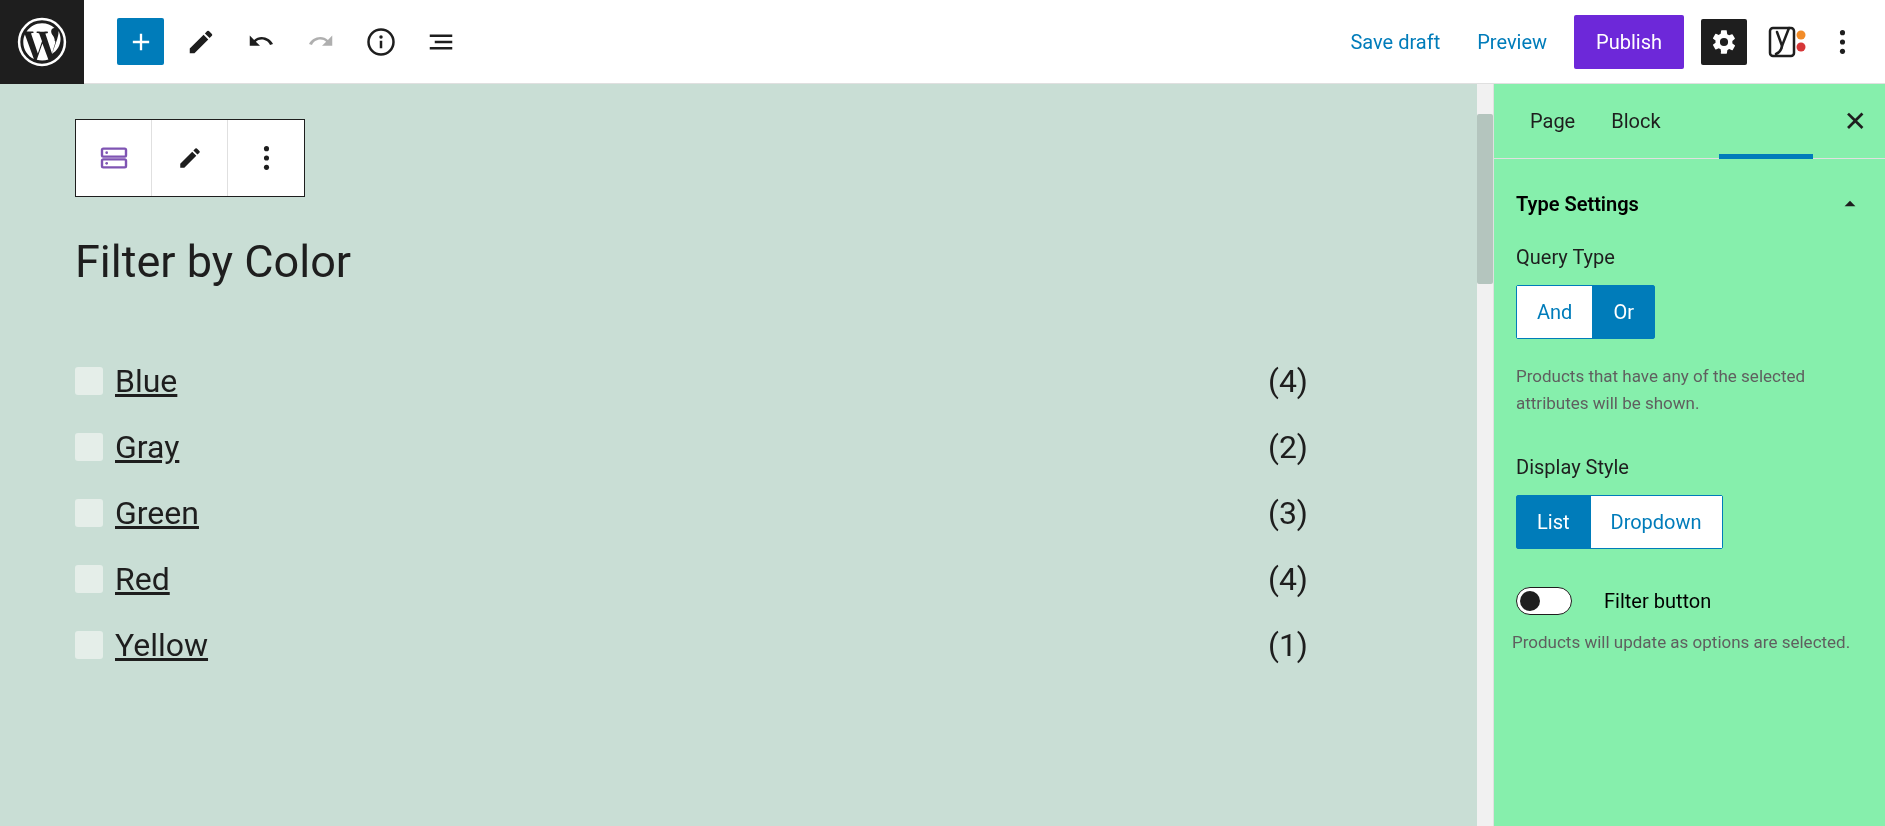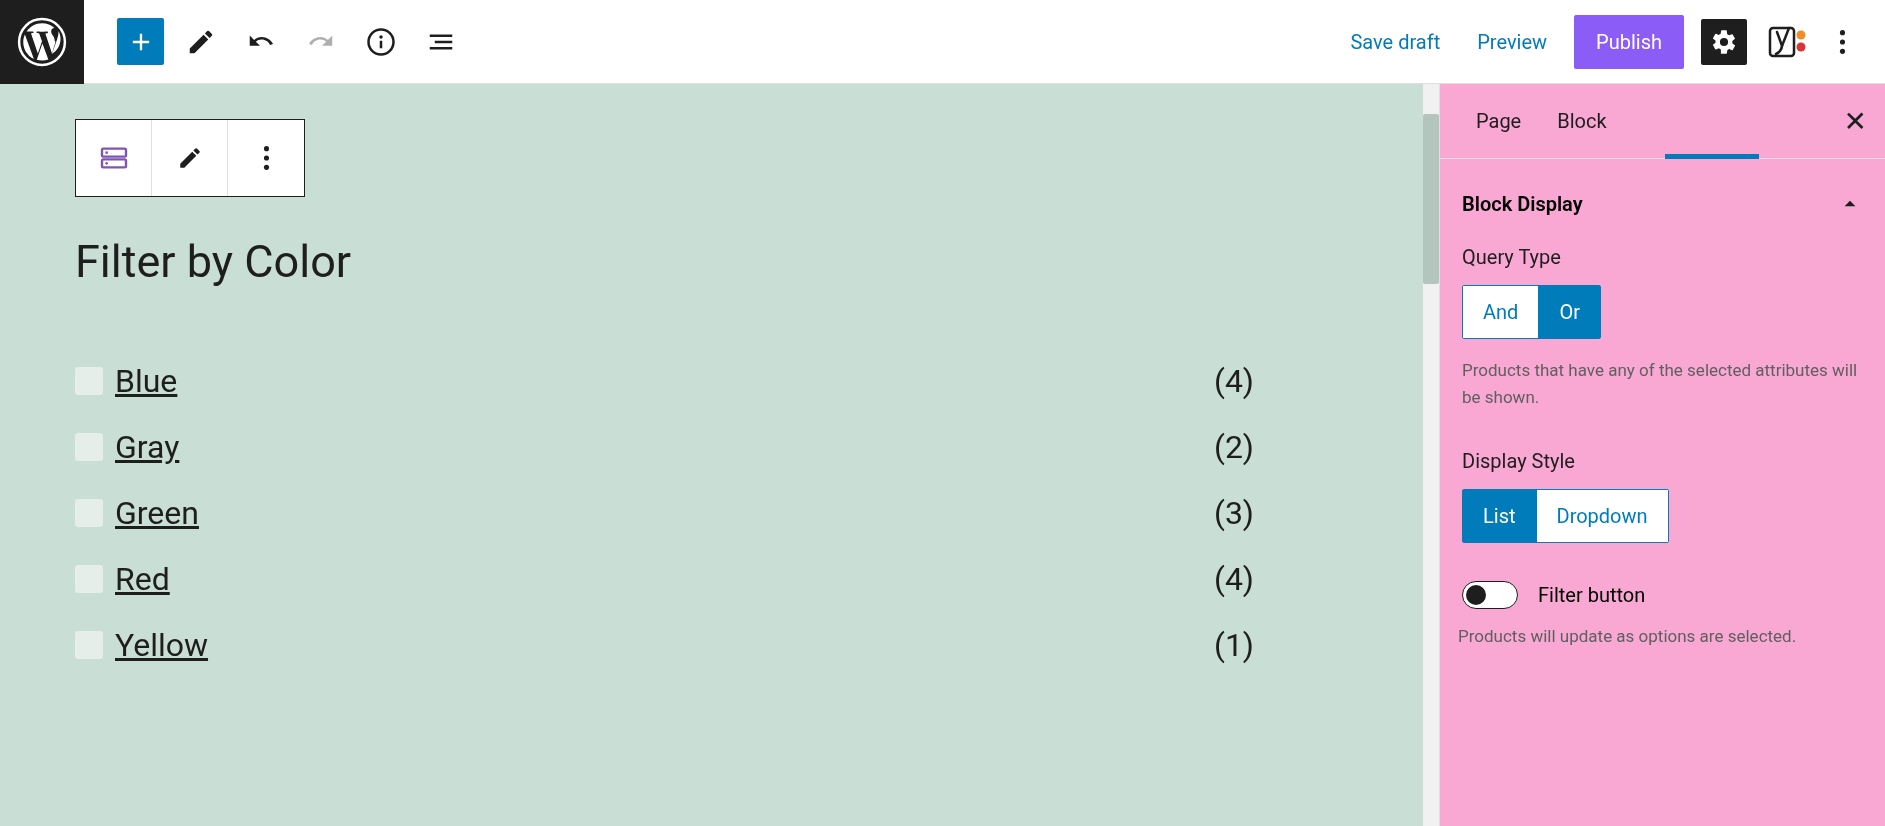--- a/index.html
+++ b/index.html
@@ -11,21 +11,21 @@
     .topbar { display: flex; align-items: center; height: 84px; background: #fff; border-bottom: 1px solid #e0e0e0; }
     .wp-logo { width: 84px; height: 84px; background: #1e1e1e; display: flex; align-items: center; justify-content: center; }
     .wp-logo svg { width: 50px; height: 50px; }
     .topbar-left { display: flex; align-items: center; gap: 13px; padding-left: 33px; }
     .add-btn { width: 47px; height: 47px; background: #007cba; display: flex; align-items: center; justify-content: center; border-radius: 2px; cursor: pointer; }
     .icon-btn { width: 47px; height: 47px; display: flex; align-items: center; justify-content: center; cursor: pointer; }
     .icon-btn.disabled { opacity: 0.35; cursor: default; }
     .topbar-spacer { flex: 1; }
     .topbar-right { display: flex; align-items: center; gap: 17px; padding-right: 28px; }
     .text-link { color: #007cba; font-size: 20px; cursor: pointer; padding: 8px 10px; }
-    .publish-btn { background: #8b5cf6; color: #fff; font-size: 20px; padding: 15px 22px; cursor: pointer; border-radius: 2px; }
+    .publish-btn { background: #6d28d9; color: #fff; font-size: 20px; padding: 15px 22px; cursor: pointer; border-radius: 2px; }
     .settings-btn { width: 46px; height: 46px; background: #1e1e1e; display: flex; align-items: center; justify-content: center; border-radius: 2px; cursor: pointer; }
     .yoast-btn { width: 46px; height: 46px; display: flex; align-items: center; justify-content: center; cursor: pointer; }
     .more-btn { width: 30px; height: 46px; display: flex; align-items: center; justify-content: center; cursor: pointer; }
 
     
     .body { flex: 1; display: flex; overflow: hidden; }
     .canvas { flex: 1; background: #c9ded5; position: relative; overflow: hidden; }
     .canvas-scrollbar { position: absolute; right: 0; top: 0; width: 16px; height: 100%; background: #f1f1f1; }
     .canvas-thumb { position: absolute; right: 0; top: 30px; width: 16px; height: 170px; background: #b4c5be; border-radius: 2px; }
     .canvas-inner { padding: 35px 75px; }
@@ -37,40 +37,40 @@
     .block-heading { font-size: 45px; font-weight: 400; color: #1e1e1e; margin-bottom: 60px; }
 
     .filter-list { list-style: none; }
     .filter-item { display: flex; align-items: center; gap: 12px; padding: 14px 0; }
     .checkbox { width: 28px; height: 28px; background: #e5eee9; border-radius: 3px; }
     .filter-label { font-size: 32px; color: #1e1e1e; text-decoration: underline; }
     .filter-spacer { flex: 1; }
     .filter-count { font-size: 32px; color: #1e1e1e; padding-right: 110px; }
 
     
-    .sidebar { width: 446px; background: #f9a8d4; border-left: 1px solid #e0e0e0; display: flex; flex-direction: column; }
+    .sidebar { width: 392px; background: #86efac; border-left: 1px solid #e0e0e0; display: flex; flex-direction: column; }
     .sidebar-tabs { display: flex; align-items: center; height: 75px; border-bottom: 1px solid #e0e0e0; padding: 0 18px; position: relative; }
     .tab { font-size: 20px; padding: 24px 18px; cursor: pointer; color: #1e1e1e; }
     .tab.active { font-weight: 400; }
     .tab-underline { position: absolute; bottom: -1px; left: 225px; width: 94px; height: 5px; background: #007cba; }
     .sidebar-close { margin-left: auto; font-size: 28px; cursor: pointer; color: #1e1e1e; font-weight: 300; }
 
     .sidebar-body { padding: 22px 0; overflow-y: auto; }
     .panel-header { display: flex; align-items: center; justify-content: space-between; padding: 10px 22px 28px; cursor: pointer; }
     .panel-title { font-size: 20px; font-weight: 600; }
 
     .field { padding: 0 22px 38px; }
     .field-label { font-size: 20px; color: #1e1e1e; margin-bottom: 16px; }
     .btn-group { display: inline-flex; border: 1.5px solid #007cba; border-radius: 2px; }
     .bg-btn { font-size: 20px; padding: 14px 20px; cursor: pointer; color: #007cba; background: #fff; }
     .bg-btn.selected { background: #007cba; color: #fff; }
     .bg-btn:not(:last-child) { border-right: 1.5px solid #007cba; }
-    .field-help { font-size: 17px; color: #5f5f5f; margin-top: 18px; line-height: 1.6; }
-
-    .toggle-row { display: flex; align-items: center; gap: 20px; padding: 0 22px 14px; }
+    .field-help { font-size: 17px; color: #5f5f5f; margin-top: 24px; line-height: 1.6; }
+
+    .toggle-row { display: flex; align-items: center; gap: 32px; padding: 0 22px 14px; }
     .toggle { width: 56px; height: 28px; border: 1.5px solid #1e1e1e; border-radius: 14px; position: relative; cursor: pointer; background: #fff; }
     .toggle-knob { width: 20px; height: 20px; background: #1e1e1e; border-radius: 50%; position: absolute; left: 3px; top: 2.5px; }
     .toggle-label { font-size: 20px; }
     .toggle-help { font-size: 17px; color: #5f5f5f; padding: 0 18px; line-height: 1.6; }
   </style>
 </head>
 <body>
 
 <div class="app">
 
@@ -213,21 +213,21 @@
 
     <aside class="sidebar">
       <div class="sidebar-tabs">
         <div class="tab">Page</div>
         <div class="tab active">Block</div>
         <div class="tab-underline"></div>
         <div class="sidebar-close">✕</div>
       </div>
       <div class="sidebar-body">
         <div class="panel-header">
-          <span class="panel-title">Block Display</span>
+          <span class="panel-title">Type Settings</span>
           <svg width="26" height="26" viewBox="0 0 24 24">
               <path fill="#1e1e1e" d="M7 14l5-5 5 5z"></path>
             </svg>
         </div>
 
         <div class="field">
           <div class="field-label">Query Type</div>
           <div class="btn-group">
             <div class="bg-btn">And</div>
             <div class="bg-btn selected">Or</div>

